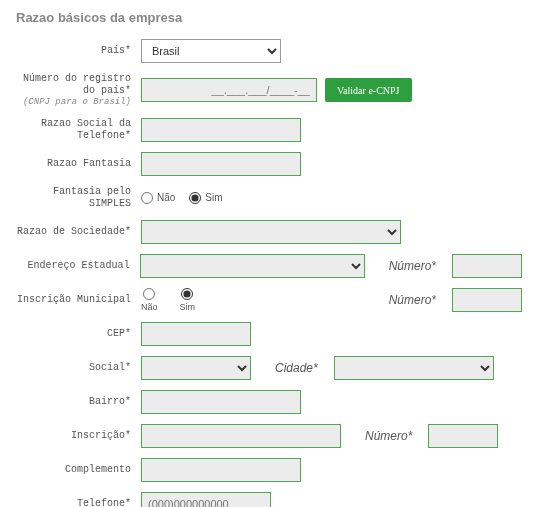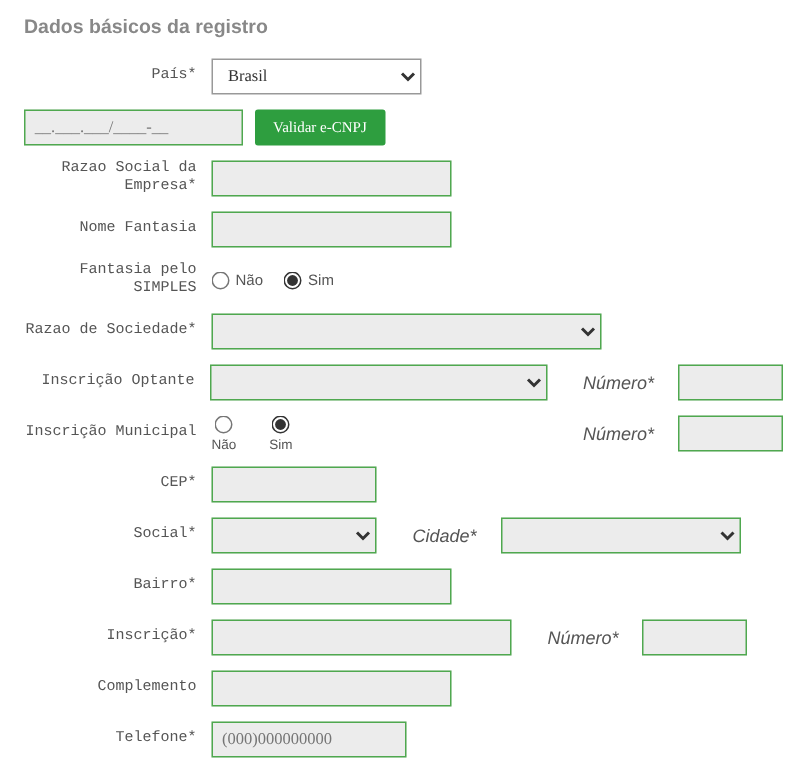--- a/index.html
+++ b/index.html
@@ -44,31 +44,30 @@
     align-items: center;
     gap: 8px;
   }
   select, input[type="text"], .text-input {
     border: 1px solid #4fa84f;
     background: #ececec;
     height: 24px;
     padding: 2px 6px;
     font-size: 11px;
     color: #333;
-    font-family: Liberation Serif, serif;
   }
   select {
     background: #ececec;
     padding-right: 18px;
   }
   .select-plain {
     background: #fff;
   }
   .w-country { width: 140px; background:#fff; border:1px solid #999;}
-  .w-reg { width: 146px; background:#fff; border:1px solid #bbb;}
+  .w-reg { width: 176px; background:#fff; border:1px solid #bbb;text-align:right;}
   .w-razao { width: 160px; }
   .w-tipo { width: 260px; background:#ececec; border:1px solid #4fa84f;}
   .w-insc { width: 225px; background:#ececec; border:1px solid #4fa84f;}
   .w-cep { width: 110px; background:#ececec; border:1px solid #4fa84f;}
   .w-estado { width: 110px; background:#ececec; border:1px solid #4fa84f;}
   .w-cidade { width: 160px; background:#ececec; border:1px solid #4fa84f;}
   .w-bairro { width: 160px; background:#ececec; border:1px solid #4fa84f;}
   .w-endereco { width: 200px; background:#ececec; border:1px solid #4fa84f;}
   .w-num { width: 70px; background:#ececec; border:1px solid #4fa84f;}
   .w-comp { width: 160px; background:#ececec; border:1px solid #4fa84f;}
@@ -97,47 +96,51 @@
     font-size:12px;
     padding: 0 8px 0 16px;
     font-style: italic;
   }
   input[type="radio"]{ width:12px; height:12px; accent-color:#333;}
   .radio-item-below { display:flex; flex-direction:column; align-items:center; gap:2px; font-size:9px;}
 </style>
 </head>
 <body>
 
-<div class="section-title">Dados básicos da registro</div>
+<div class="section-title">Razao básicos da empresa</div>
 
 <div class="form-row">
   <div class="label-col">País*</div>
   <div class="control-col">
     <select class="w-country select-plain">
       <option>Brasil</option>
     </select>
   </div>
 </div>
 
 <div class="form-row">
+  <div class="label-col">
+    <span>Número do registro do país*</span>
+    <span class="label-sub">(CNPJ para o Brasil)</span>
+  </div>
   <div class="control-col">
     <input type="text" class="w-reg" placeholder="__.___.___/____-__" style="">
     <button class="btn-green">Validar e-CNPJ</button>
   </div>
 </div>
 
 <div class="form-row">
-  <div class="label-col">Razao Social da Empresa*</div>
+  <div class="label-col">Razao Social da Telefone*</div>
   <div class="control-col">
     <input type="text" class="w-razao" style="">
   </div>
 </div>
 
 <div class="form-row">
-  <div class="label-col">Nome Fantasia</div>
+  <div class="label-col">Razao Fantasia</div>
   <div class="control-col">
     <input type="text" class="w-razao" style="">
   </div>
 </div>
 
 <div class="form-row">
   <div class="label-col">Fantasia pelo SIMPLES</div>
   <div class="control-col">
     <div class="radio-group">
       <label class="radio-item">
@@ -153,21 +156,21 @@
 </div>
 
 <div class="form-row">
   <div class="label-col">Razao de Sociedade*</div>
   <div class="control-col">
     <select class="w-tipo"><option></option></select>
   </div>
 </div>
 
 <div class="form-row">
-  <div class="label-col">Inscrição Optante</div>
+  <div class="label-col">Endereço Estadual</div>
   <div class="control-col">
     <select class="w-insc"><option></option></select>
     <span class="spacer-label">Número*</span>
     <input type="text" class="w-num" style="">
   </div>
 </div>
 
 <div class="form-row">
   <div class="label-col">Inscrição Municipal</div>
   <div class="control-col">

